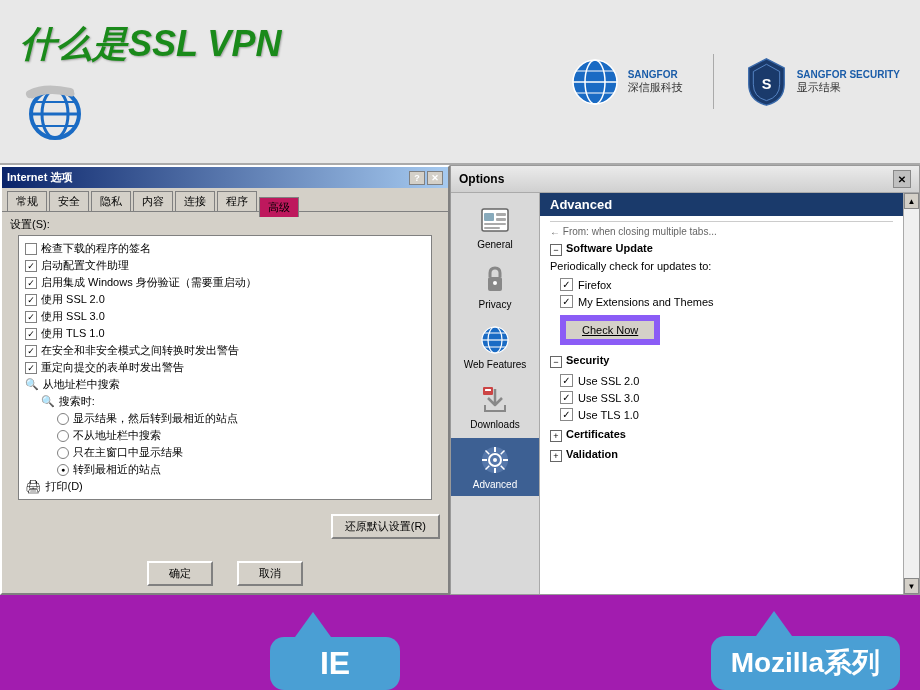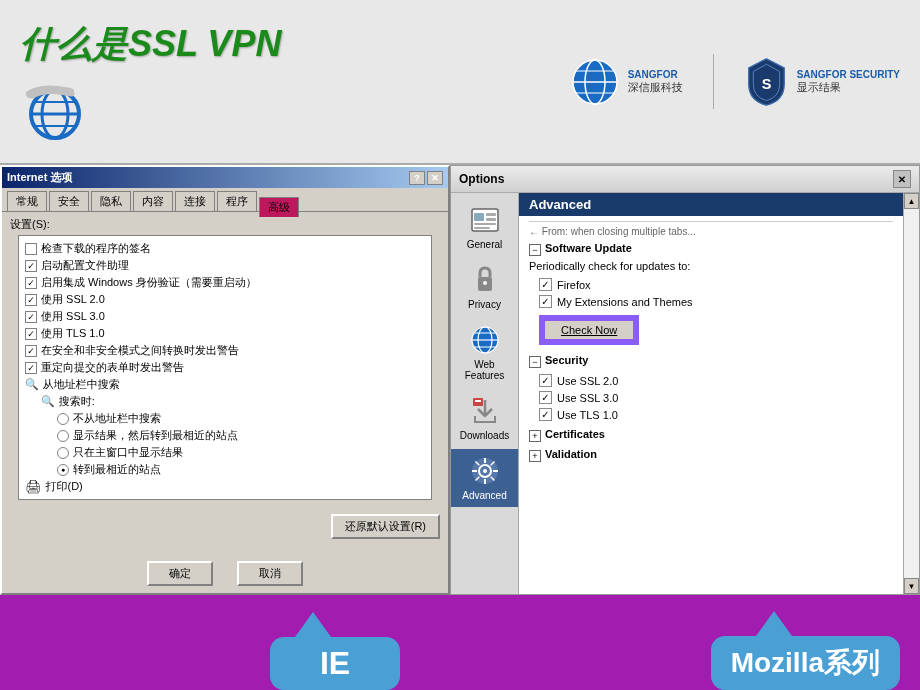--- a/index.html
+++ b/index.html
@@ -224,21 +224,21 @@
       justify-content: center;
       font-size: 10px;
       cursor: pointer;
     }
     .ff-body {
       display: flex;
       flex: 1;
       overflow: hidden;
     }
     .ff-sidebar {
-      width: 68px;
+      width: 89px;
       background: #d9d9d9;
       padding: 5px 0;
       border-right: 1px solid #aaa;
       display: flex;
       flex-direction: column;
       gap: 2px;
     }
     .ff-nav-item {
       display: flex;
       flex-direction: column;
@@ -498,25 +498,25 @@
           <div class="ie-item">
             <span class="ie-magnifier">🔍</span>
             <span>从地址栏中搜索</span>
           </div>
           <div class="ie-item" style="padding-left:16px">
             <span class="ie-magnifier">🔍</span>
             <span>搜索时:</span>
           </div>
           <div class="ie-item indent2">
             <div class="ie-radio"></div>
-            <span>不从地址栏中搜索</span>
+            <span>显示结果，然后转到最相近的站点</span>
           </div>
           <div class="ie-item indent2">
             <div class="ie-radio"></div>
-            <span>显示结果，然后转到最相近的站点</span>
+            <span>不从地址栏中搜索</span>
           </div>
           <div class="ie-item indent2">
             <div class="ie-radio"></div>
             <span>只在主窗口中显示结果</span>
           </div>
           <div class="ie-item indent2">
             <div class="ie-radio checked"></div>
             <span>转到最相近的站点</span>
           </div>
           <div class="ie-item">

